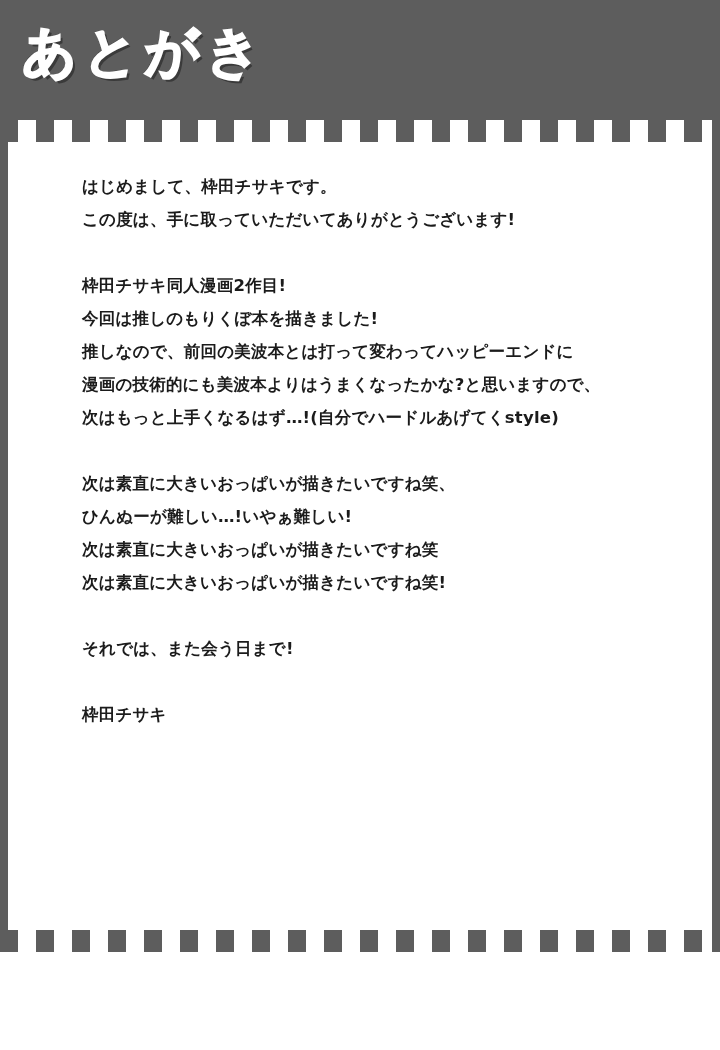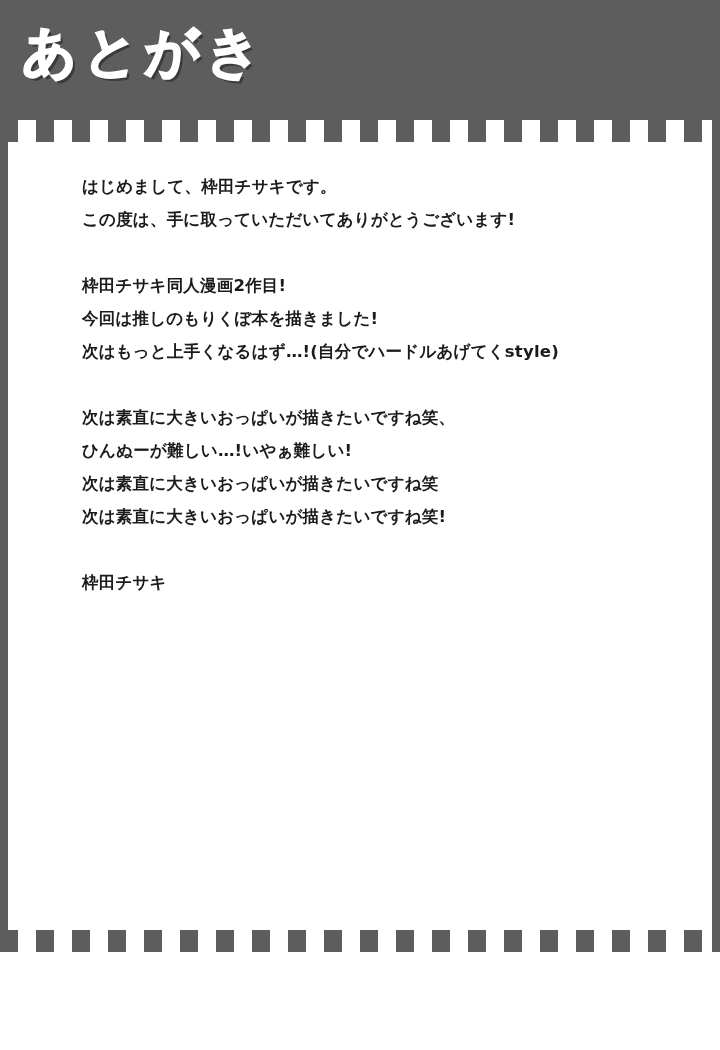--- a/index.html
+++ b/index.html
@@ -178,31 +178,36 @@
   <div class="body-text">
 
     <div class="para">
       <span class="line">はじめまして、枠田チサキです。</span>
       <span class="line">この度は、手に取っていただいてありがとうございます!</span>
     </div>
 
     <div class="para">
       <span class="line">枠田チサキ同人漫画2作目!</span>
       <span class="line">今回は推しのもりくぼ本を描きました!</span>
+      <span class="line">推しなので、前回の美波本とは打って変わってハッピーエンドに</span>
+      <span class="line">漫画の技術的にも美波本よりはうまくなったかな?と思いますので、</span>
       <span class="line">次はもっと上手くなるはず…!(自分でハードルあげてくstyle)</span>
     </div>
 
     <div class="para">
       <span class="line">次は素直に大きいおっぱいが描きたいですね笑、</span>
       <span class="line">ひんぬーが難しい…!いやぁ難しい!</span>
       <span class="line">次は素直に大きいおっぱいが描きたいですね笑</span>
       <span class="line">次は素直に大きいおっぱいが描きたいですね笑!</span>
     </div>
 
 
+    <div class="para">
+      <span class="line">それでは、また会う日まで!</span>
+    </div>
 
     <div class="para signature">
       <span class="line">枠田チサキ</span>
     </div>
 
   </div>
 
 </div>
 
 </body></html>

